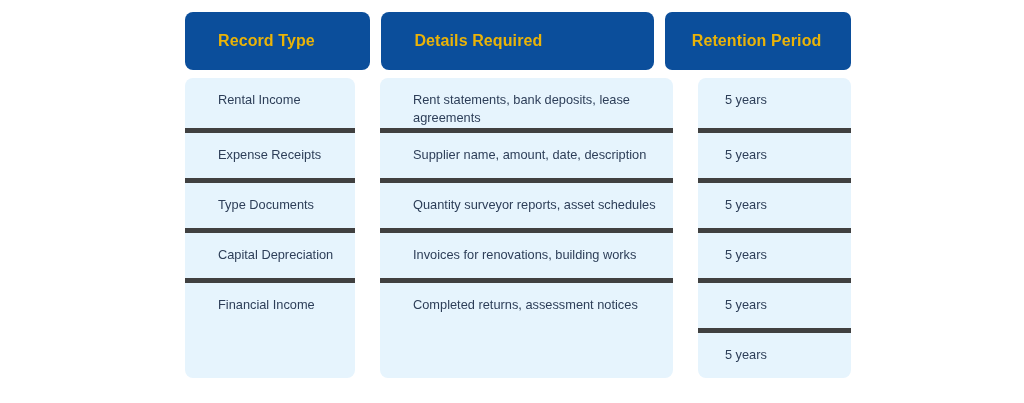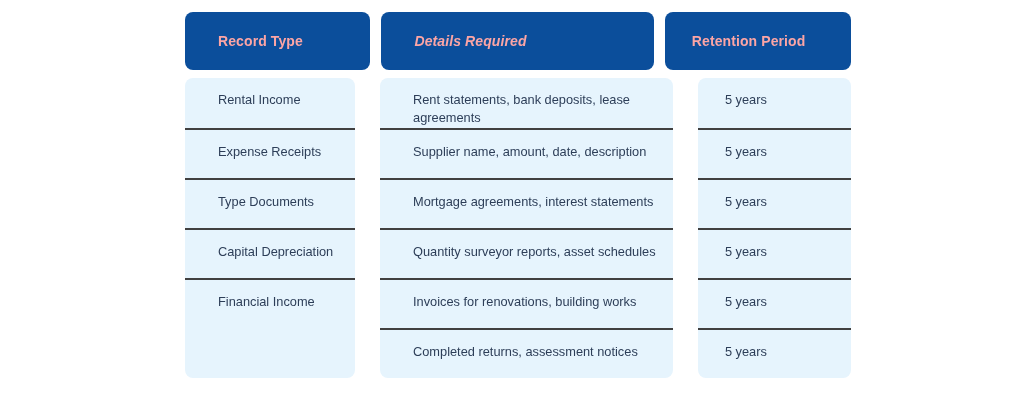--- a/index.html
+++ b/index.html
@@ -30,25 +30,25 @@
   }
   .header-cell {
     background: #0b4e9b;
     border-radius: 8px;
     display: flex;
     align-items: center;
     box-sizing: border-box;
     padding-left: 33px;
   }
   .header-cell.col-1 { width: 191px; padding-left: 33px; }
-  .header-cell.col-2 { width: 281px; padding-left: 33px; font-style: italic; }
-  .header-cell.col-3 { width: 192px; padding-left: 27px; }
+  .header-cell.col-2 { width: 281px; padding-left: 33px; }
+  .header-cell.col-3 { width: 192px; padding-left: 27px; border-radius: 7px; }
   .header-text {
-    color: #fca5a5;
-    font-size: 14px;
+    color: #eab308;
+    font-size: 16px;
     font-weight: bold;
     letter-spacing: 0.1px;
     white-space: nowrap;
   }
 
   
   .body-row {
     display: flex;
     gap: 25px;
     margin-top: 8px;
@@ -64,21 +64,21 @@
 
   .cell {
     box-sizing: border-box;
     height: 50px;
     display: flex;
     align-items: flex-start;
     padding-top: 13px;
     font-size: 12.8px;
     line-height: 18px;
     color: #2d3e58;
-    border-top: 2px solid #404040;
+    border-top: 5px solid #404040;
   }
   .cell:first-child { border-top: none; }
   .body-col.col-1 .cell { padding-left: 33px; padding-right: 10px; }
   .body-col.col-2 .cell { padding-left: 33px; padding-right: 14px; }
   .body-col.col-3 .cell { padding-left: 27px; padding-right: 10px; }
 
   .cell span { display: block; }
 </style>
 </head>
 <body>
@@ -118,23 +118,20 @@
     </div>
 
     <div class="body-col col-2">
       <div class="cell">
           <span>Rent statements, bank deposits, lease agreements</span>
         </div>
       <div class="cell">
           <span>Supplier name, amount, date, description</span>
         </div>
       <div class="cell">
-          <span>Mortgage agreements, interest statements</span>
-        </div>
-      <div class="cell">
           <span>Quantity surveyor reports, asset schedules</span>
         </div>
       <div class="cell">
           <span>Invoices for renovations, building works</span>
         </div>
       <div class="cell">
           <span>Completed returns, assessment notices</span>
         </div>
     </div>
 

